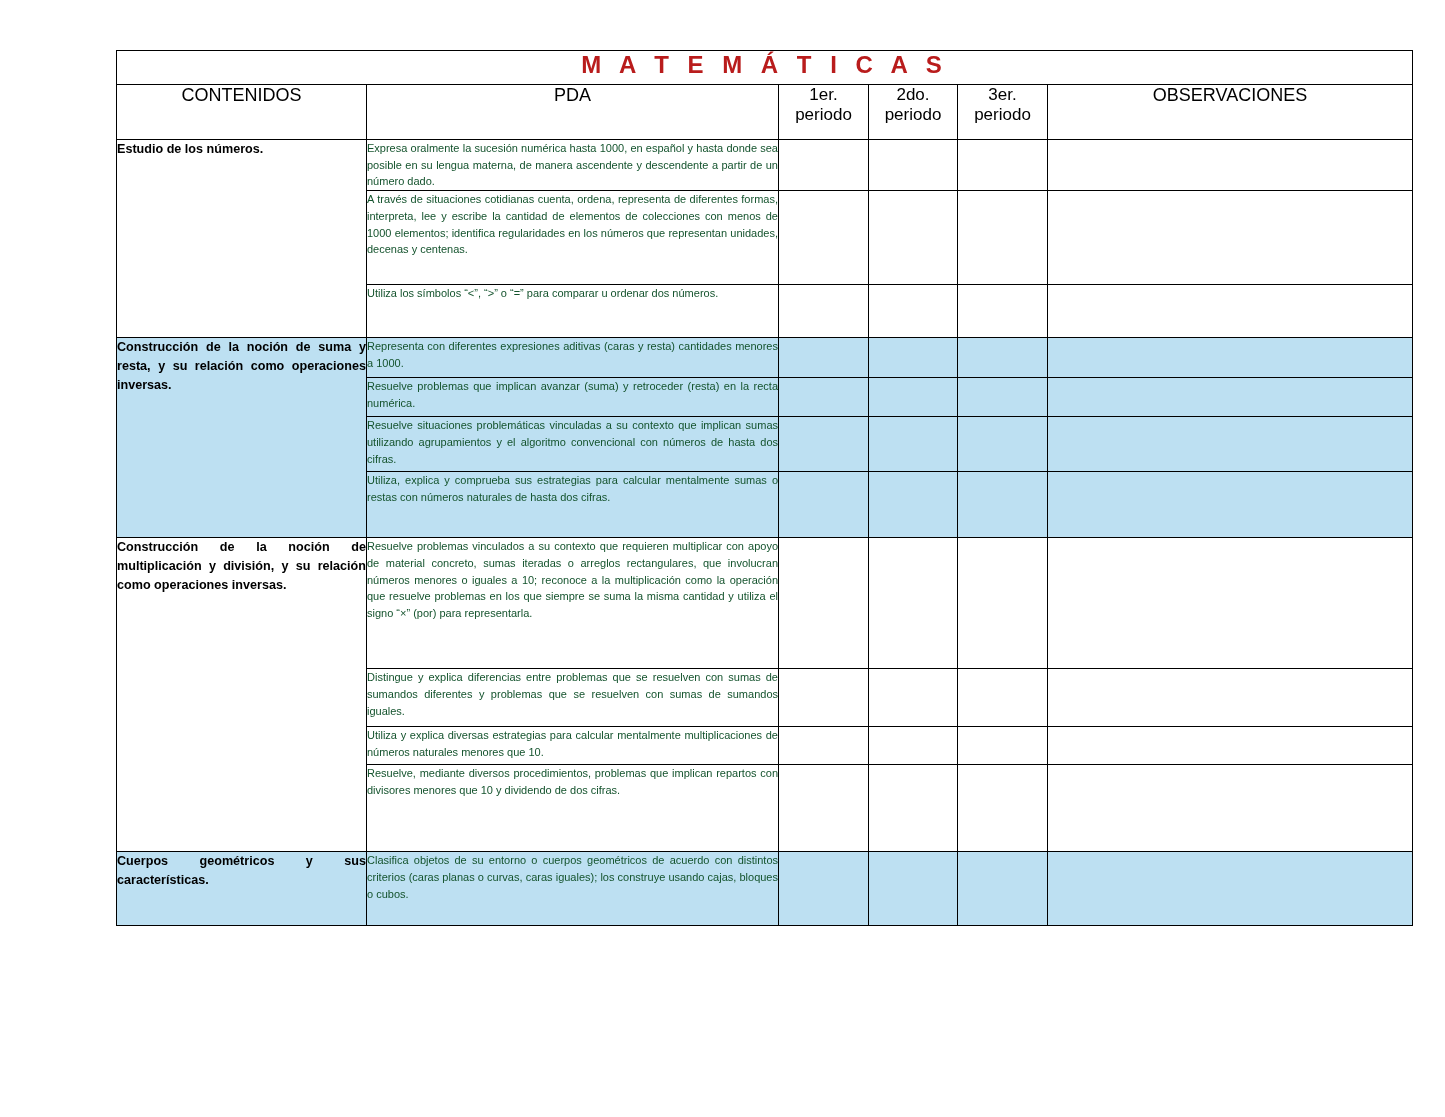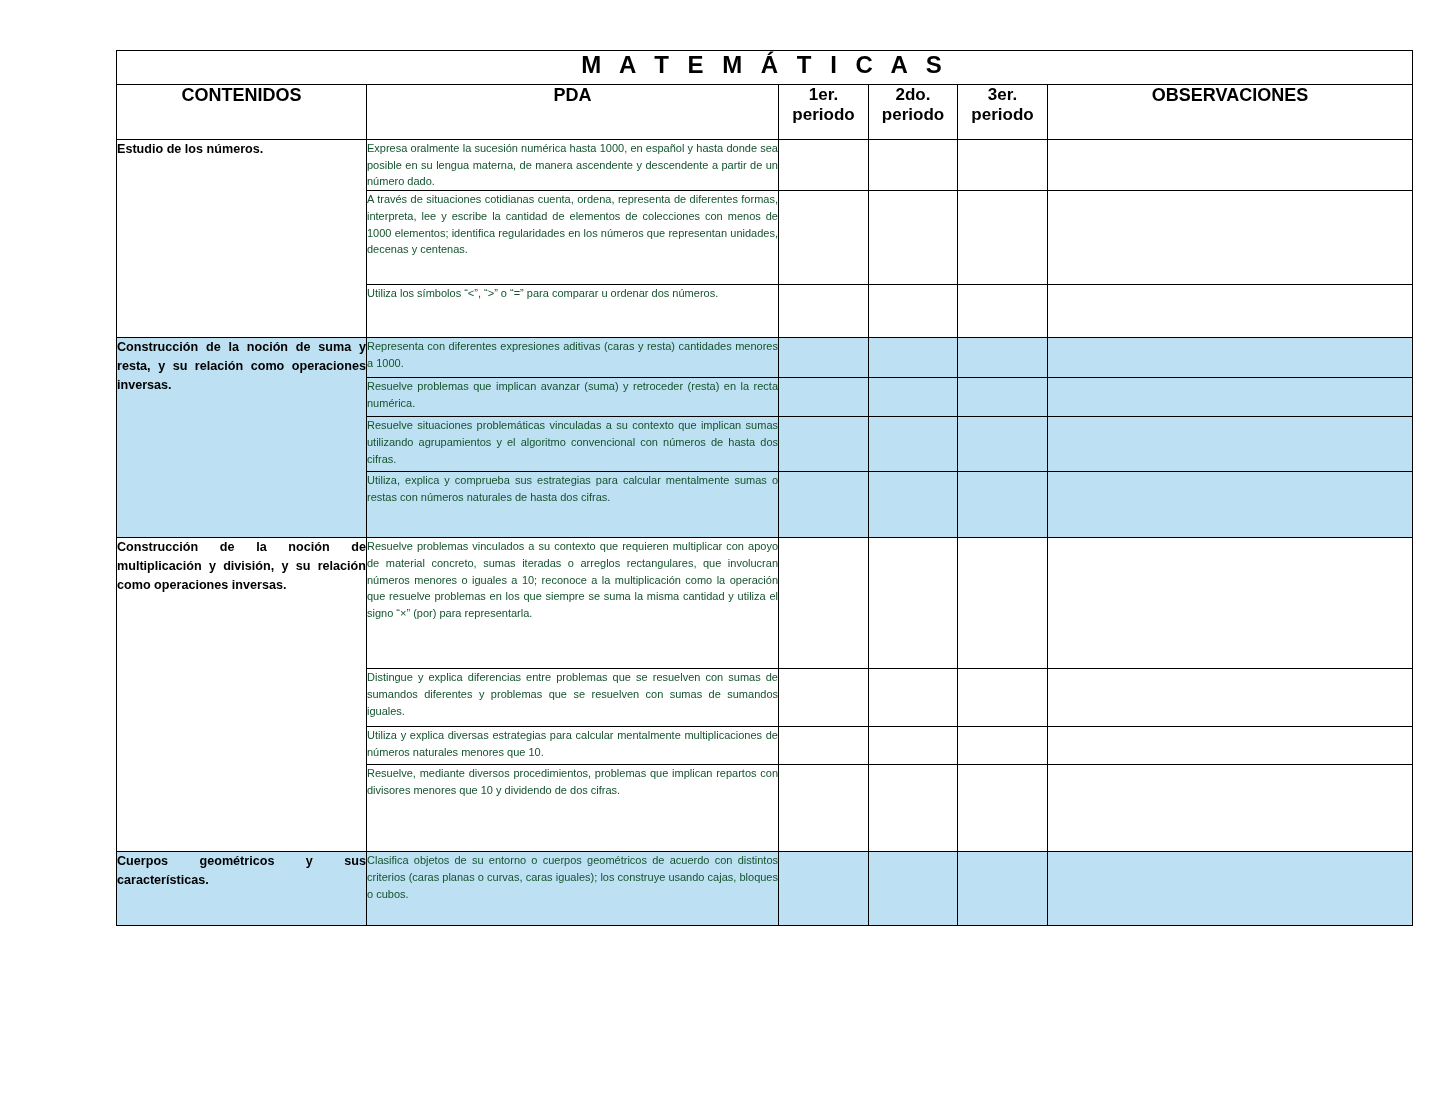--- a/index.html
+++ b/index.html
@@ -46,31 +46,31 @@
   
   td.title-cell {
     border: 3px solid #000000;
     height: 33px;
     text-align: center;
     vertical-align: middle;
     font-size: 24px;
     font-weight: bold;
     letter-spacing: 6px;
     padding: 0 0 2px 0;
-    color: #000000;
+    color: #b91c1c;
   }
 
   
   td.colhead {
     border: 3px solid #000000;
     height: 54px;
     text-align: center;
     vertical-align: top;
     font-size: 18px;
-    font-weight: bold;
+    font-weight: normal;
     line-height: 1.18;
     padding: 6px 4px 0 4px;
     color: #000000;
   }
   td.colhead.two-line {
     font-size: 17px;
   }
   .hdr-line { display: block; }
 
   

